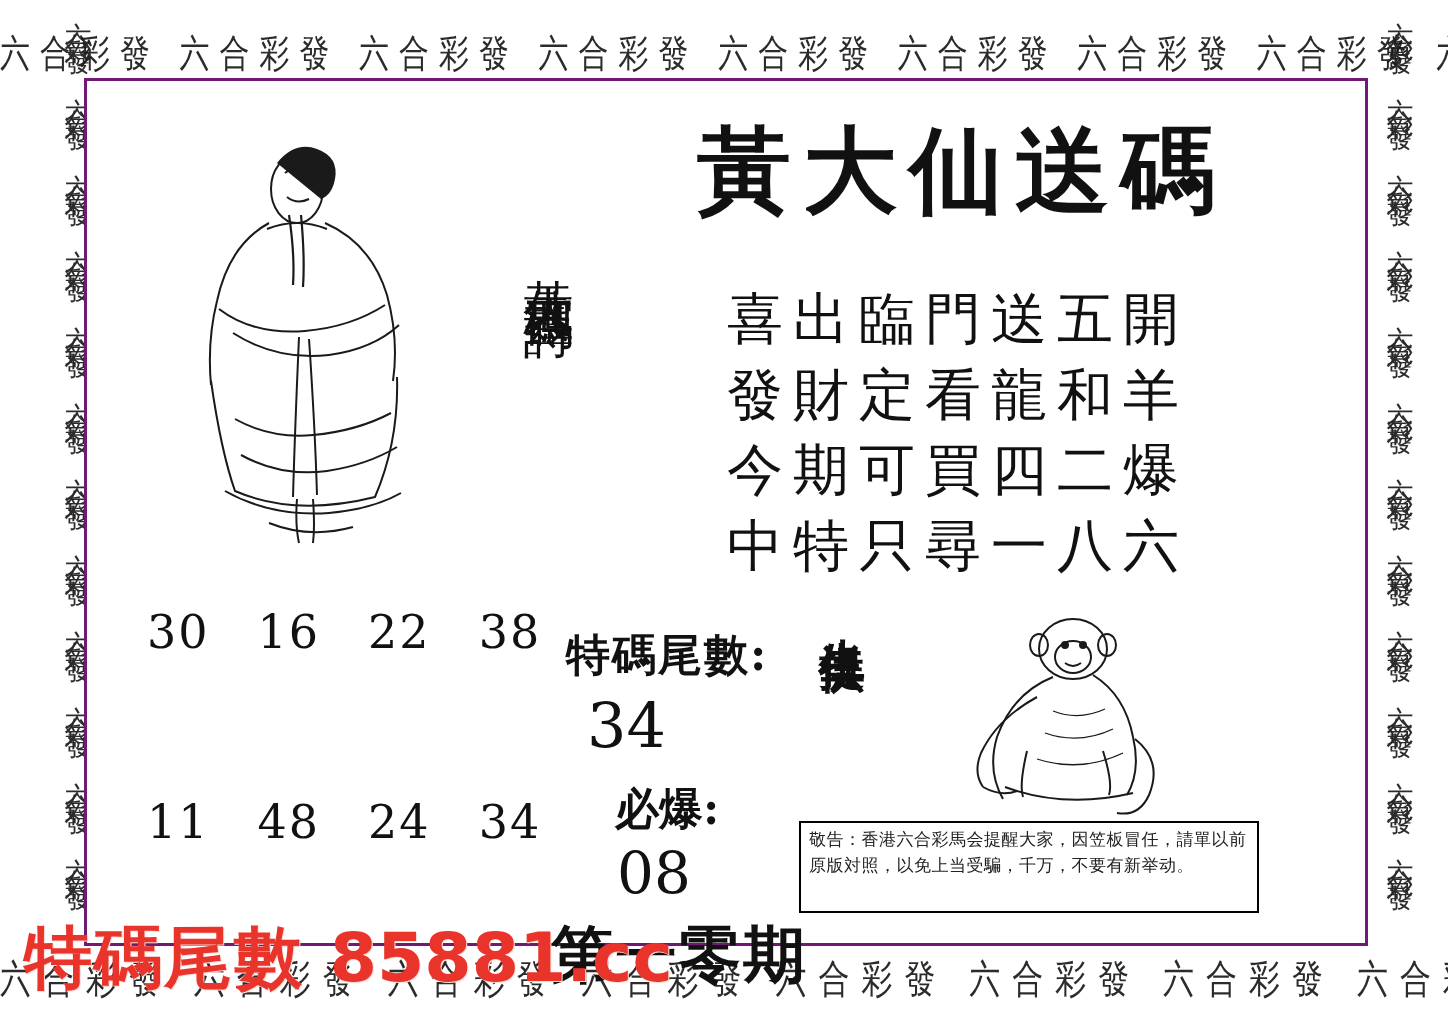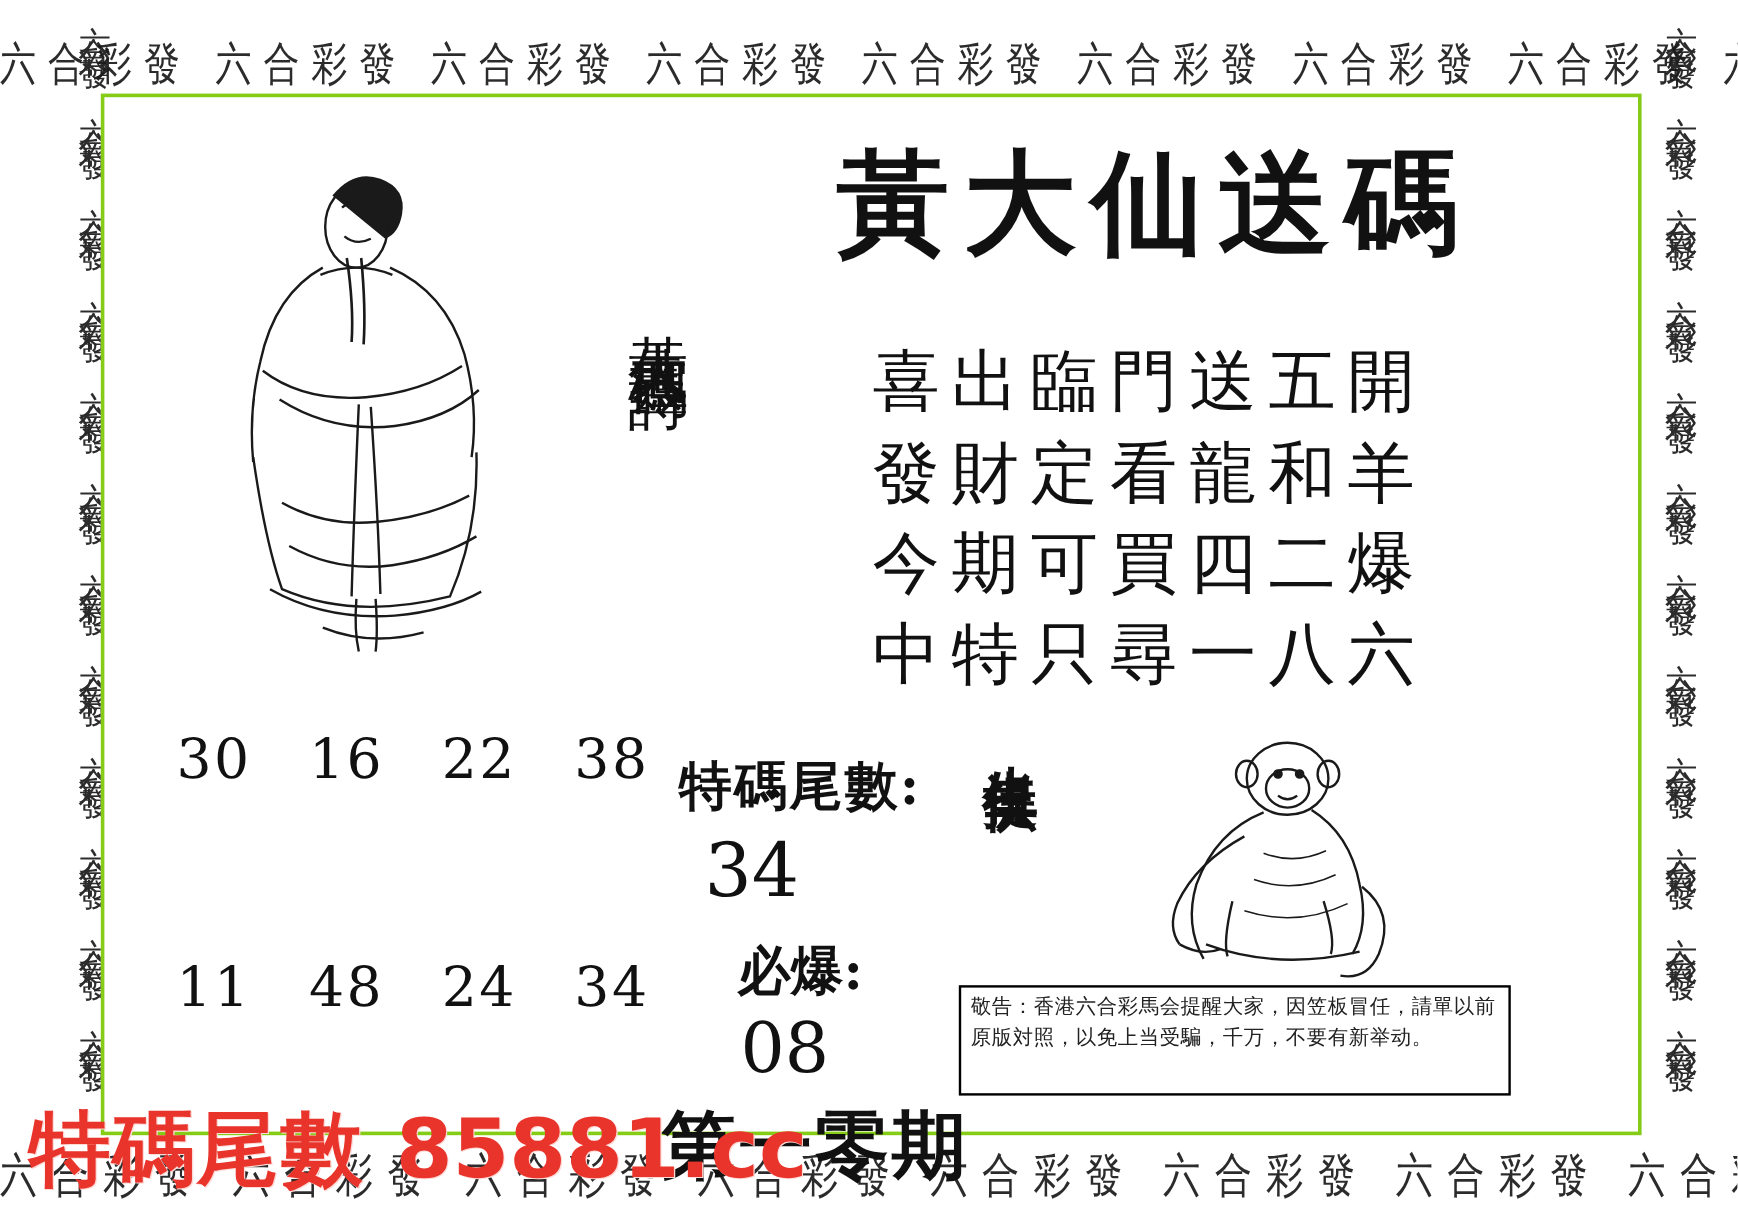--- a/index.html
+++ b/index.html
@@ -64,21 +64,21 @@
     text-orientation: upright;
   }
 
   
   .poster-frame {
     position: absolute;
     left: 84px;
     top: 78px;
     width: 1278px;
     height: 862px;
-    border: 3px solid #84cc16;
+    border: 3px solid #701a75;
     background: #fff;
   }
 
   
   .headline {
     position: absolute;
     left: 610px;
     top: 42px;
     font-size: 94px;
     font-weight: bold;

